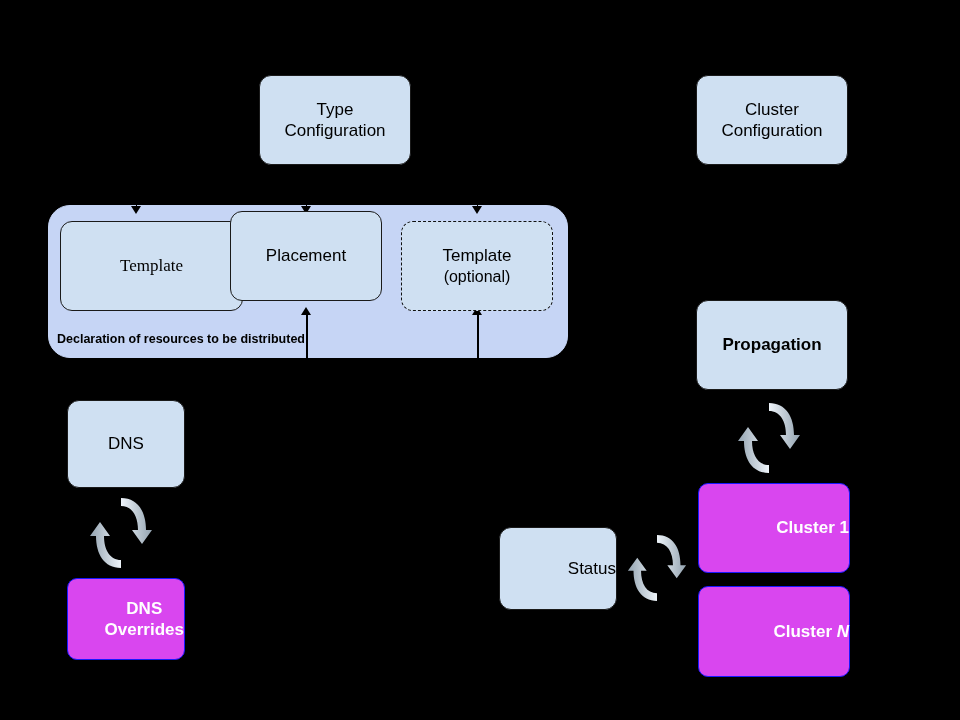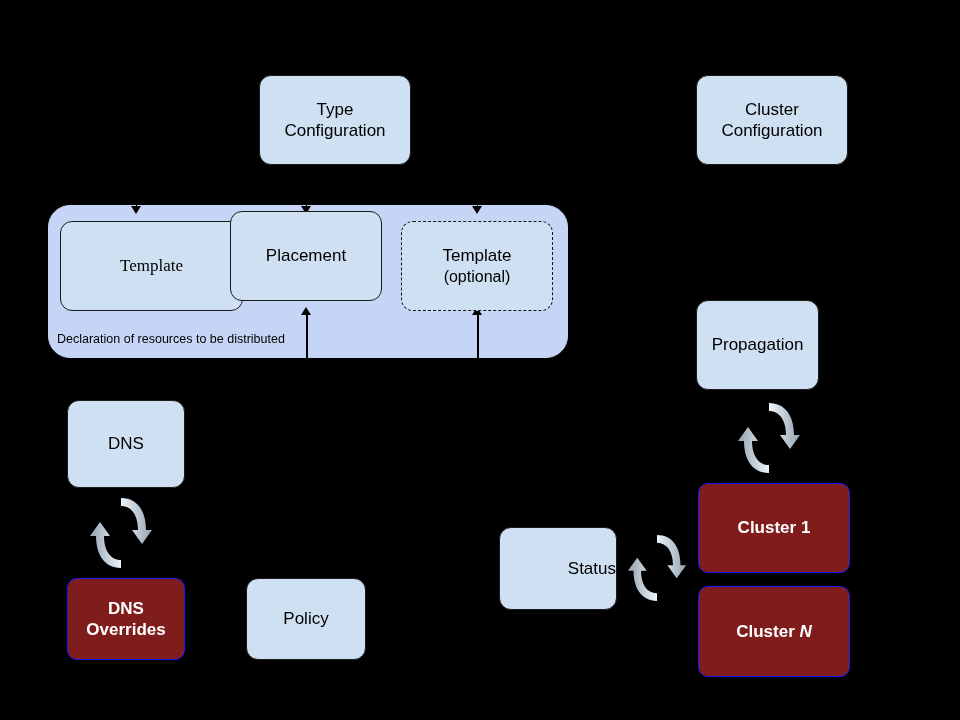--- a/index.html
+++ b/index.html
@@ -27,25 +27,26 @@
     text-align: center;
     color: #000000;
     font-size: 17px;
     line-height: 1.25;
     z-index: 4;
   }
   .node .lbl { display: block; }
   .node .sub { display: block; font-size: 16px; }
 
   .node.cluster {
-    background: #7f1d1d;
+    background: #d946ef;
     border: 1px solid #1818ff;
     color: #ffffff;
     font-weight: bold;
     border-radius: 10px;
+    justify-content: flex-end;
   }
   .node.cluster .ital { font-style: italic; }
 
   .node.dashed {
     border: 1.5px dashed #111111;
     background: #cfe0f2;
   }
 
   .group-box {
     position: absolute;
@@ -54,20 +55,21 @@
     border: 1px solid #c6d5f5;
     border-radius: 22px;
     z-index: 1;
   }
   .group-caption {
     position: absolute;
     font-size: 12.5px;
     color: #000000;
     white-space: nowrap;
     z-index: 5;
+    font-weight: bold;
   }
 
   .vline {
     position: absolute;
     background: #000000;
     width: 1.6px;
     z-index: 3;
   }
   .vline.dash {
     background: none;
@@ -149,25 +151,22 @@
   </div>
 
 
   <div class="node cluster" style="left:67px; top:578px; width:118px; height:82px;">
     <span>
       <span class="lbl">DNS</span>
       <span class="lbl">Overrides</span>
     </span>
   </div>
 
-  <div class="node" style="left:246px; top:578px; width:120px; height:82px;">
-    <span class="lbl">Policy</span>
-  </div>
-
-  <div class="node" style="left:696px; top:300px; width:123px; height:90px;">
+
+  <div class="node" style="left:696px; top:300px; width:152px; height:90px;font-weight:bold;">
     <span class="lbl">Propagation</span>
   </div>
 
   <div class="node" style="left:499px; top:527px; width:118px; height:83px;justify-content:flex-end;">
     <span class="lbl">Status</span>
   </div>
 
   <div class="node cluster" style="left:698px; top:483px; width:152px; height:90px;">
     <span class="lbl"><span>Cluster </span><span>1</span></span>
   </div>

